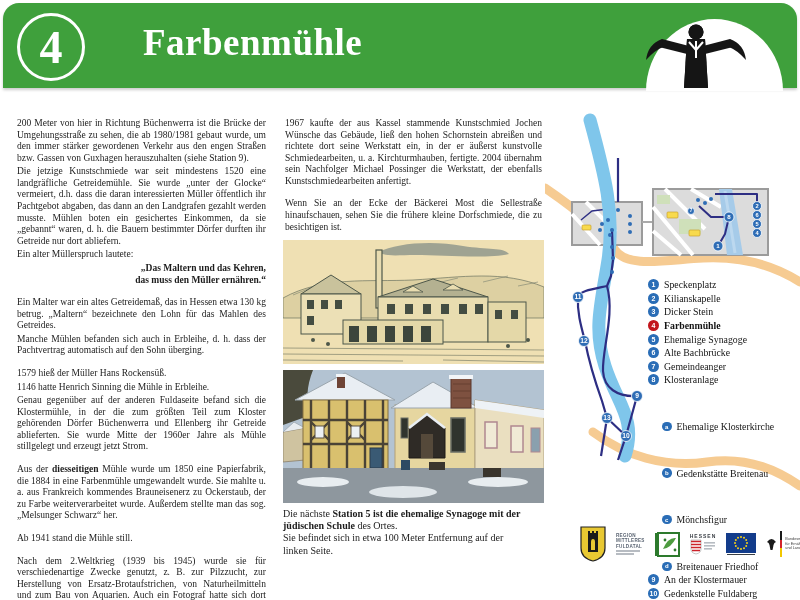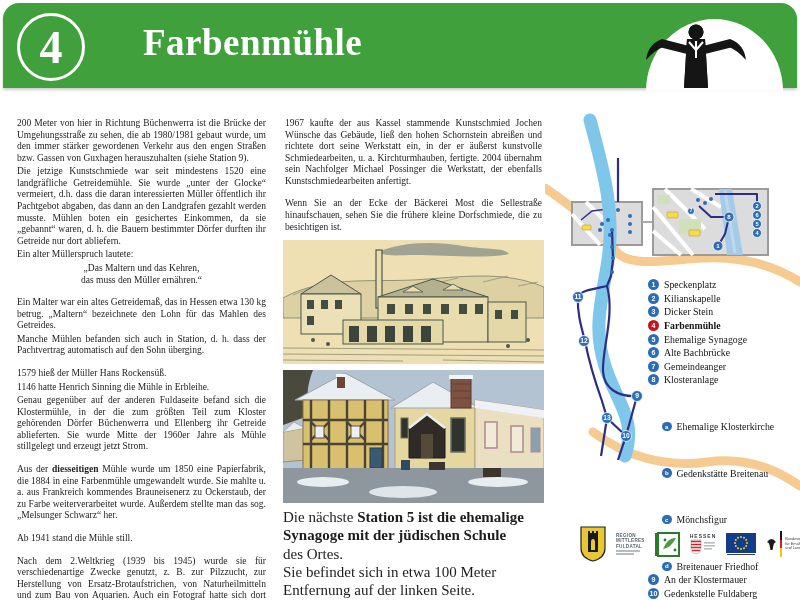--- a/index.html
+++ b/index.html
@@ -14,26 +14,26 @@
           align-items:center;justify-content:center;}
   .title{position:absolute;left:140px;top:18px;color:#fff;font-size:37px;font-weight:bold;letter-spacing:.5px;}
   .monks-logo{position:absolute;right:10px;top:5px;}
 
   
   .col{position:absolute;top:116px;font-size:9.5px;line-height:1.22;text-align:justify;}
   .col p{margin:2px;}
   .col p.gap{margin-top:11px;}
   #left-col{left:15px;width:253px;}
   #mid-col{left:283px;width:261px;}
-  .quote{font-weight:normal;margin-top:11px;text-align:center;}
+  .quote{font-weight:bold;margin-top:11px;text-align:right;}
 
   
   #photo1{position:absolute;left:283px;top:240px;}
   #photo2{position:absolute;left:283px;top:370px;}
-  #caption{position:absolute;left:283px;top:508px;width:244px;font-size:15px;line-height:1.22;}
+  #caption{position:absolute;left:283px;top:508px;width:244px;font-size:10px;line-height:1.22;}
 
   
   #map{position:absolute;left:545px;top:100px;}
   .mcirc{fill:#2f6db5;stroke:#fff;stroke-width:.8;}
   .mnum{fill:#fff;text-anchor:middle;font-family:"Liberation Sans",sans-serif;font-weight:bold;}
   .mdot{fill:#2f6db5;}
   .mbadge{fill:#f8da4d;stroke:#c8a12e;stroke-width:.7;}
 
   
   #legend{position:absolute;left:648px;top:278px;width:152px;}
@@ -91,21 +91,21 @@
 
   <div id="left-col" class="col">
     <p>200 Meter von hier in Richtung Büchenwerra ist die Brücke der Umgehungsstraße zu sehen, die ab 1980/1981 gebaut wurde, um den immer stärker gewordenen Verkehr aus den engen Straßen bzw. Gassen von Guxhagen herauszuhalten (siehe Station 9).</p>
     <p>Die jetzige Kunstschmiede war seit mindestens 1520 eine landgräfliche Getreidemühle. Sie wurde „unter der Glocke“ vermeiert, d.h. dass die daran interessierten Müller öffentlich ihr Pachtgebot abgaben, das dann an den Landgrafen gezahlt werden musste. Mühlen boten ein gesichertes Einkommen, da sie „gebannt“ waren, d. h. die Bauern bestimmter Dörfer durften ihr Getreide nur dort abliefern.</p>
     <p>Ein alter Müllerspruch lautete:</p>
     <p class="quote">
       <span>„Das Maltern und das Kehren,</span><br>
       <span>das muss den Müller ernähren.“</span>
     </p>
     <p class="gap">Ein Malter war ein altes Getreidemaß, das in Hessen etwa 130 kg betrug. „Maltern“ bezeichnete den Lohn für das Mahlen des Getreides.</p>
-    <p>Manche Mühlen befanden sich auch in Station, d. h. dass der Pachtvertrag automatisch auf den Sohn überging.</p>
+    <p>Manche Mühlen befanden sich auch in Erbleihe, d. h. dass der Pachtvertrag automatisch auf den Sohn überging.</p>
     <p class="gap">1579 hieß der Müller Hans Rockensüß.</p>
     <p>1146 hatte Henrich Sinning die Mühle in Erbleihe.</p>
     <p>Genau gegenüber auf der anderen Fuldaseite befand sich die Klostermühle, in der die zum größten Teil zum Kloster gehörenden Dörfer Büchenwerra und Ellenberg ihr Getreide ablieferten. Sie wurde Mitte der 1960er Jahre als Mühle stillgelegt und erzeugt jetzt Strom.</p>
     <p class="gap"><span>Aus der </span><b>diesseitigen</b><span> Mühle wurde um 1850 eine Papierfabrik, die 1884 in eine Farbenmühle umgewandelt wurde. Sie mahlte u. a. aus Frankreich kommendes Brauneisenerz zu Ockerstaub, der zu Farbe weiterverarbeitet wurde. Außerdem stellte man das sog. „Melsunger Schwarz“ her.</span></p>
     <p class="gap">Ab 1941 stand die Mühle still.</p>
     <p class="gap">Nach dem 2.Weltkrieg (1939 bis 1945) wurde sie für verschiedenartige Zwecke genutzt, z. B. zur Pilzzucht, zur Herstellung von Ersatz-Brotaufstrichen, von Naturheilmitteln und zum Bau von Aquarien. Auch ein Fotograf hatte sich dort niedergelassen.</p>
   </div>
 
   <div id="mid-col" class="col">
     <p>1967 kaufte der aus Kassel stammende Kunstschmied Jochen Wünsche das Gebäude, ließ den hohen Schornstein abreißen und richtete dort seine Werkstatt ein, in der er äußerst kunstvolle Schmiedearbeiten, u. a. Kirchturmhauben, fertigte. 2004 übernahm sein Nachfolger Michael Possinger die Werkstatt, der ebenfalls Kunstschmiedearbeiten anfertigt.</p>

